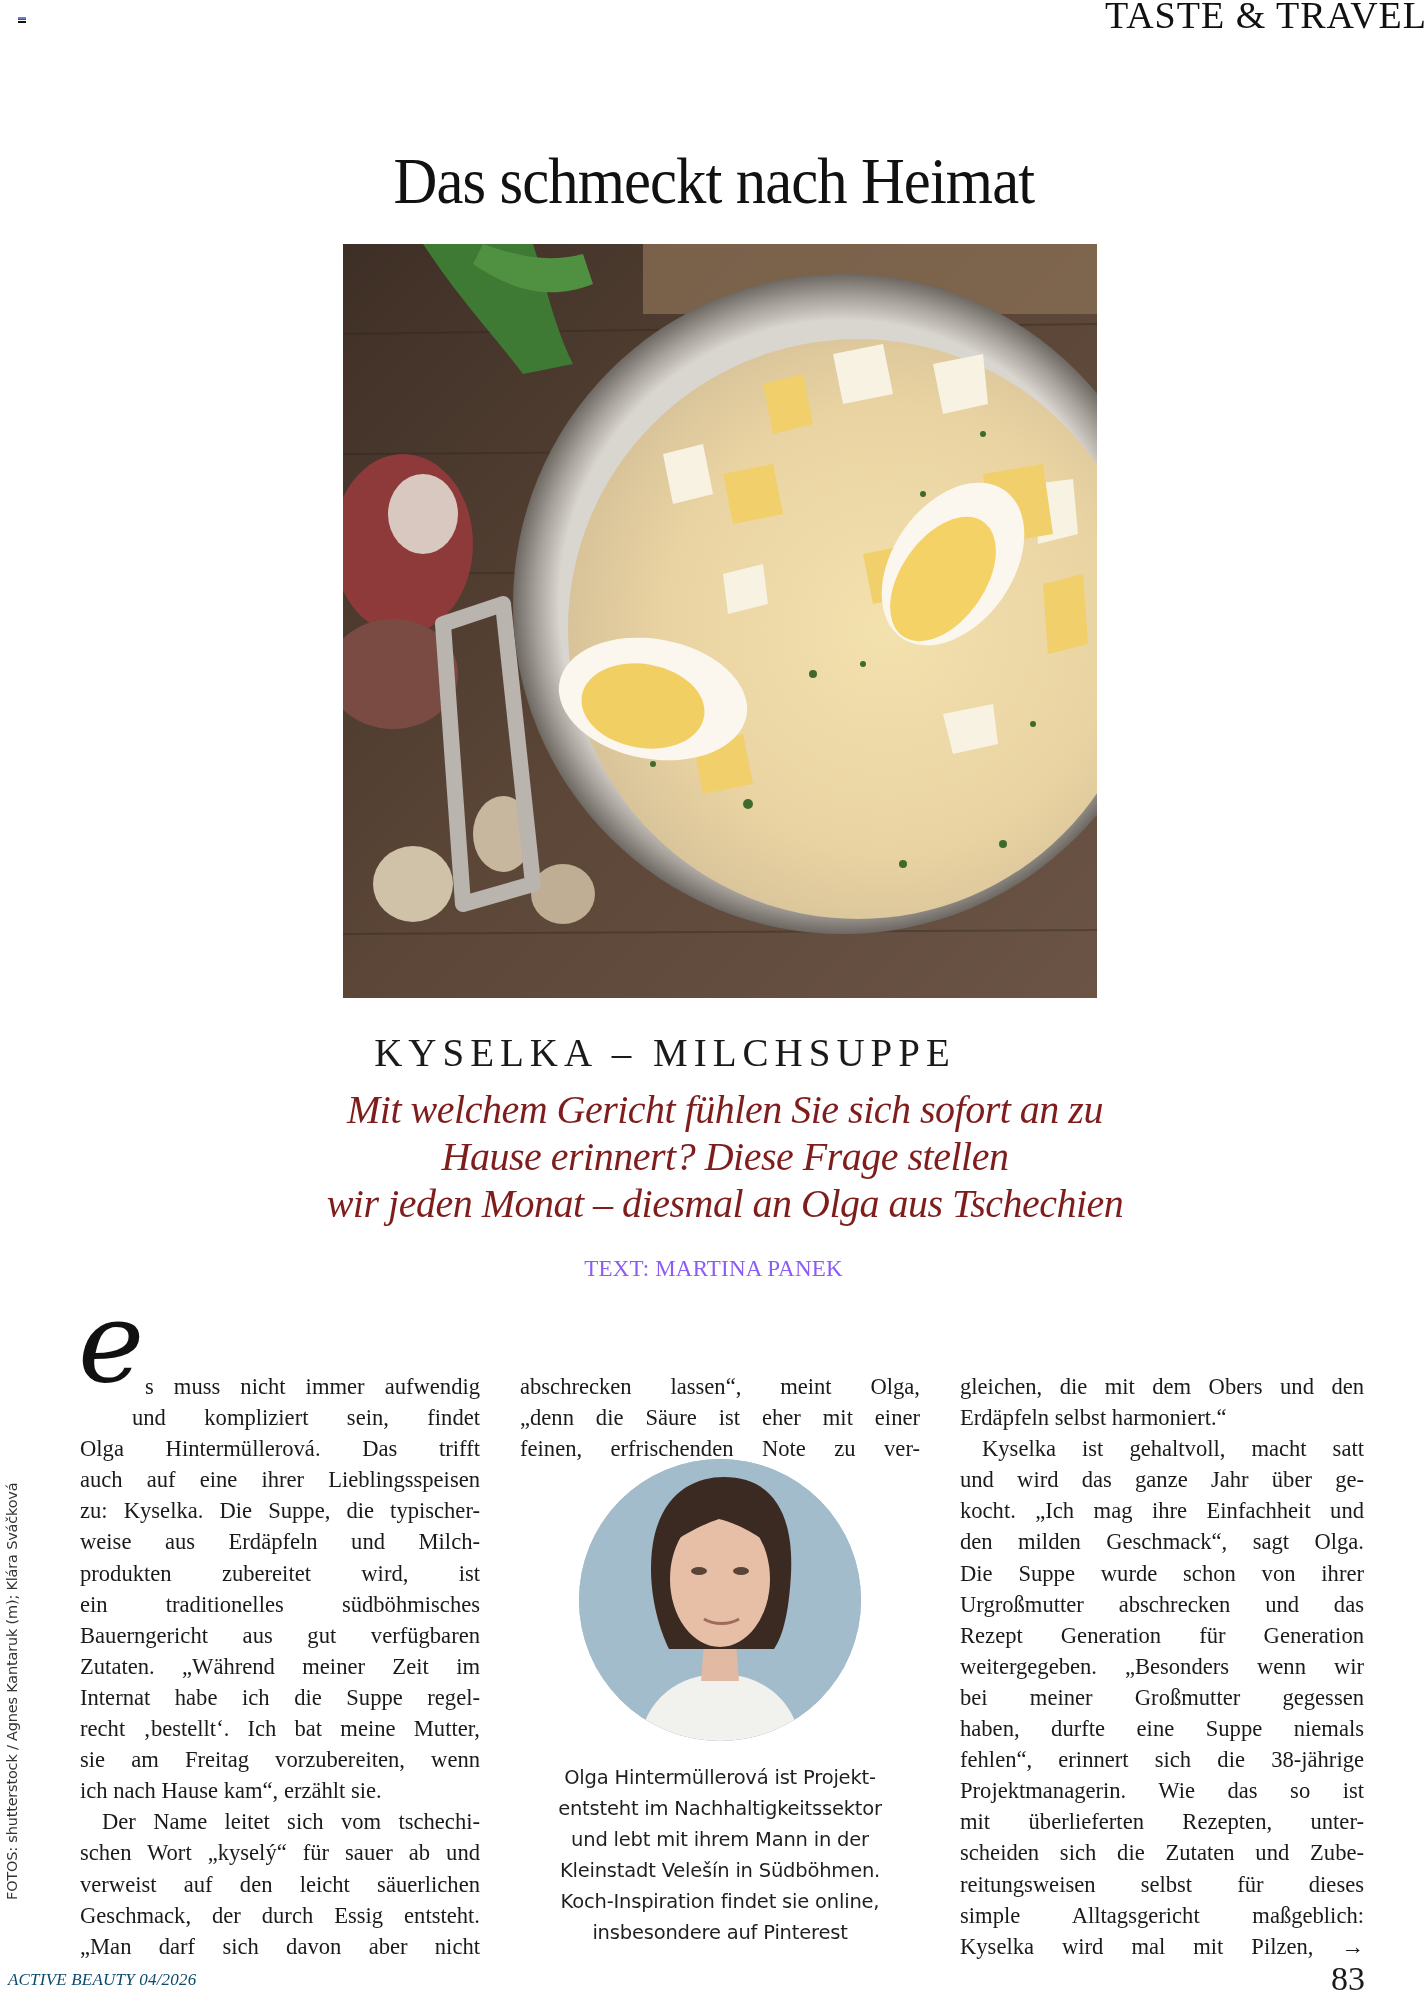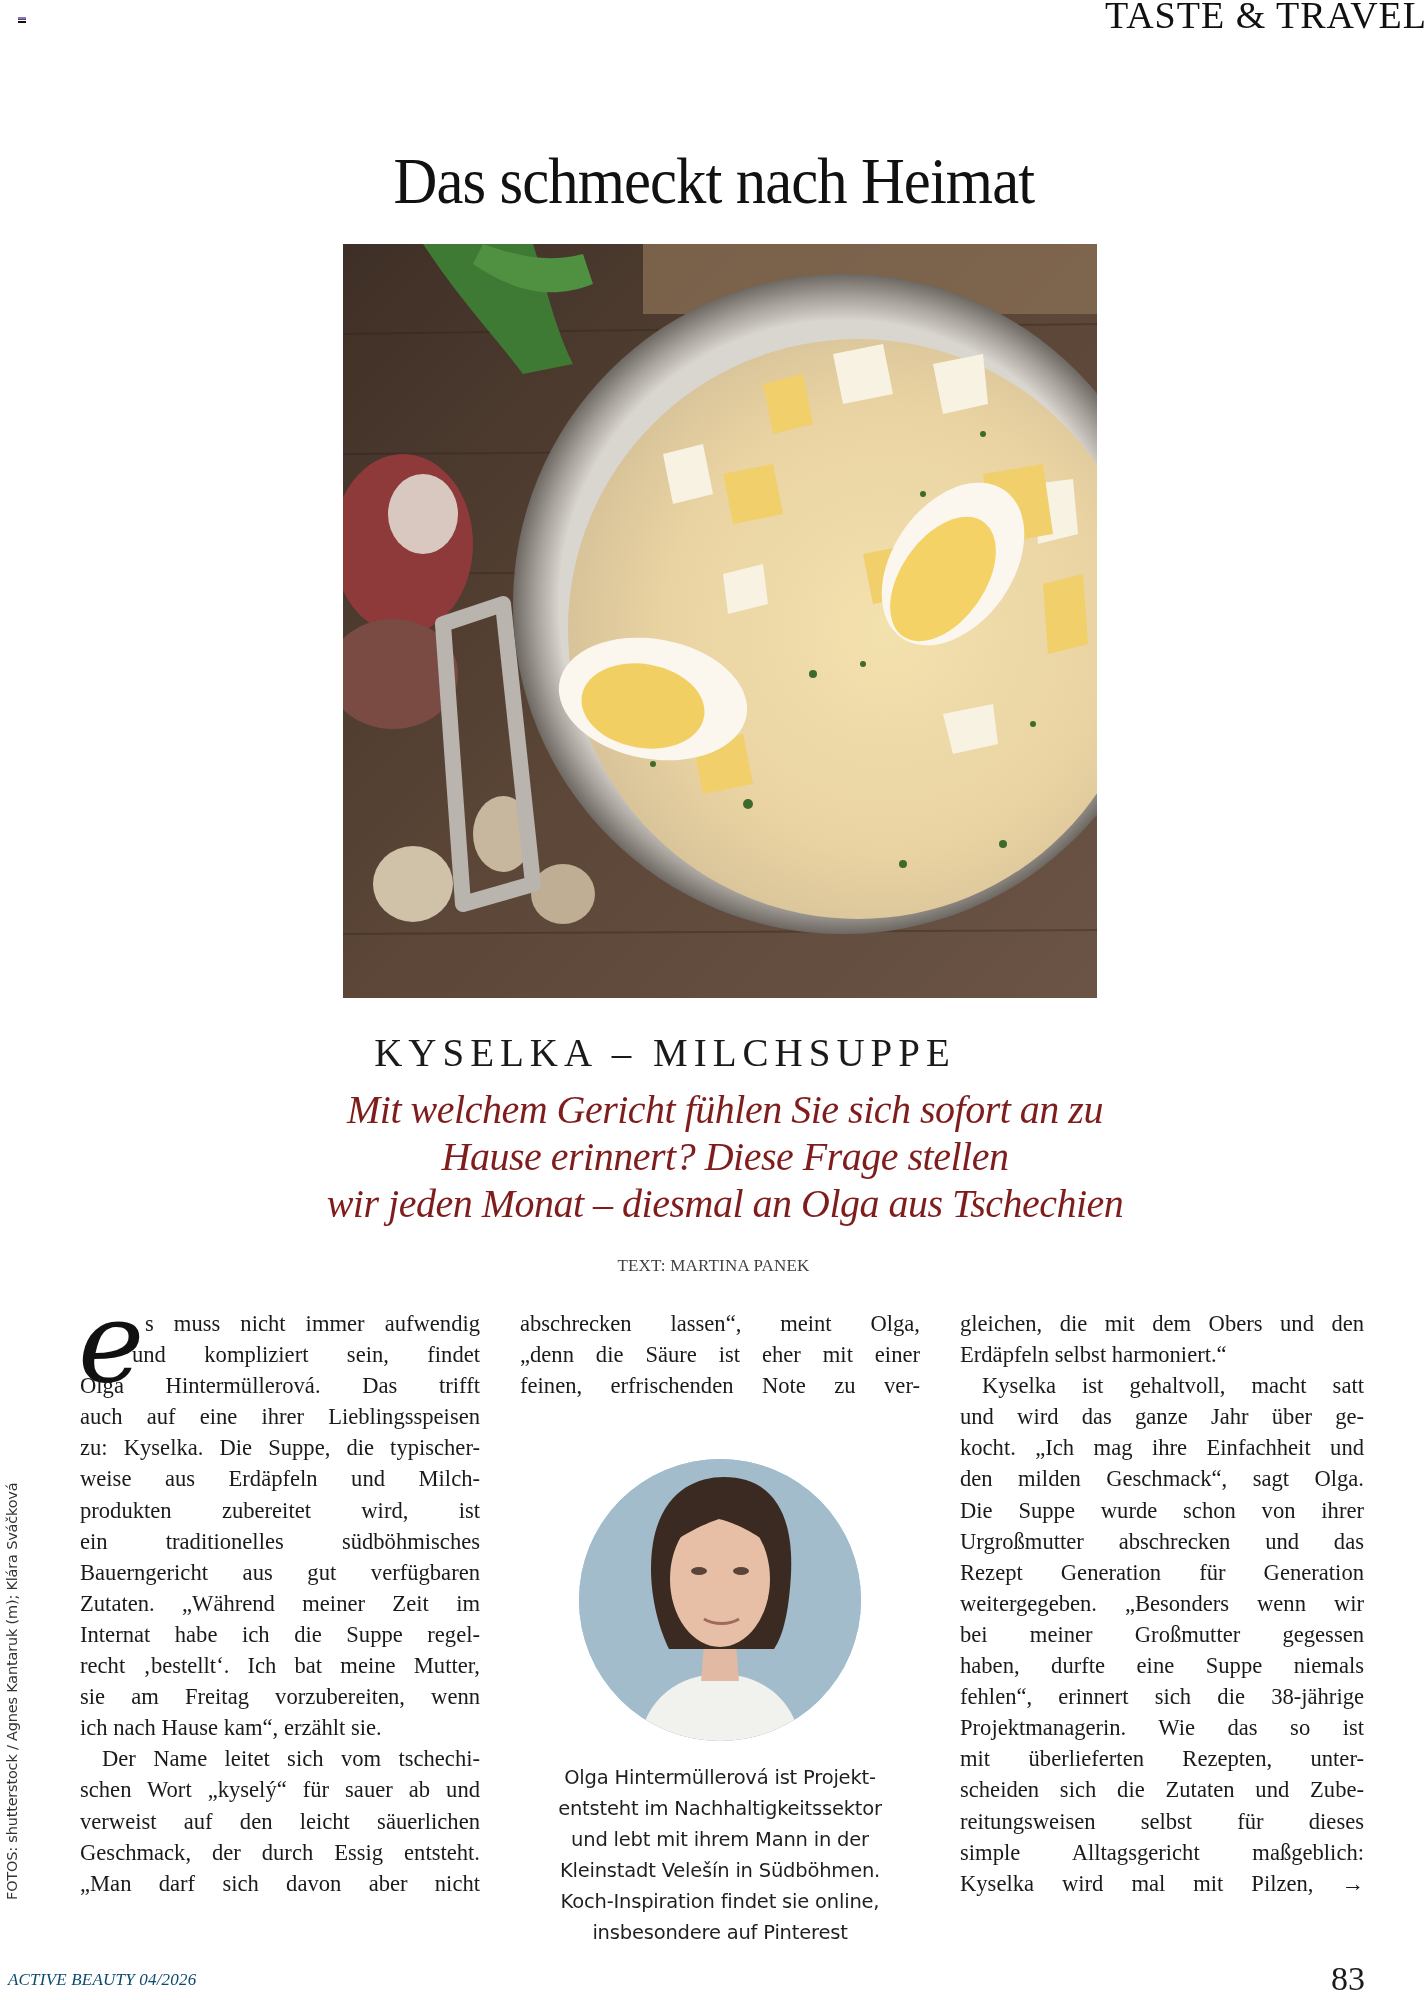--- a/index.html
+++ b/index.html
@@ -36,25 +36,25 @@
   }
 
   .intro {
     position: absolute; left: 220px; width: 1010px; top: 1086px; text-align: center;
     font-style: italic; font-size: 40px; line-height: 47px; color: #7f1d1d; letter-spacing: -0.5px;
   }
   .intro span { display: block; }
 
   .byline {
     position: absolute; left: 0; width: 1427px; top: 1256px; text-align: center;
-    font-size: 17px; color: #404040; letter-spacing: 0.2px;
+    font-size: 23px; color: #8b5cf6; letter-spacing: 0.2px;
   }
 
   .col {
-    position: absolute; top: 1308px;
+    position: absolute; top: 1371px;
     font-size: 22.6px; line-height: 31.1px; color: #1a1a1a;
     text-align: justify; hyphens: manual;
   }
   .col-1 { left: 80px; width: 400px; }
   .col-2 { left: 520px; width: 400px; }
   .col-3 { left: 960px; width: 404px; }
   .line { display: block; text-align: justify; text-align-last: justify; white-space: nowrap; }
   .line.last { text-align-last: left; }
   .indent { padding-left: 22px; }
 

